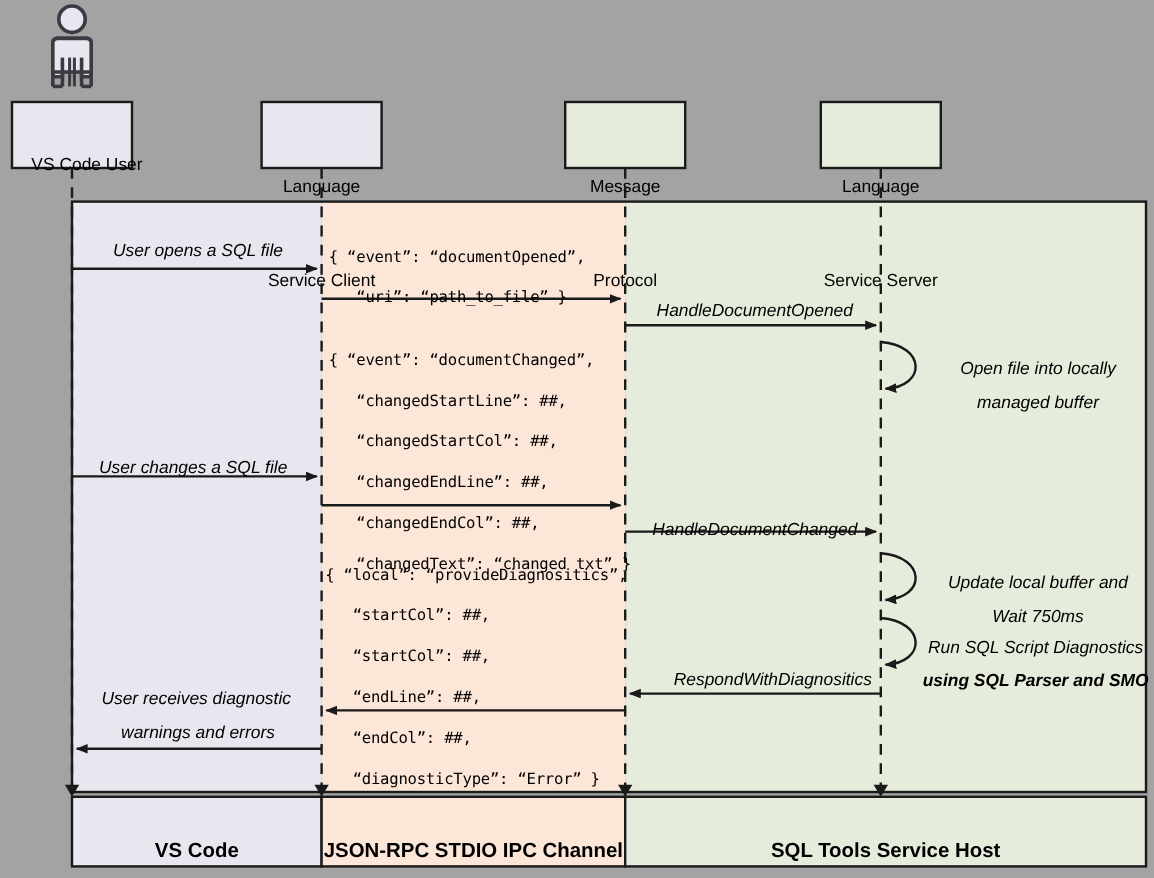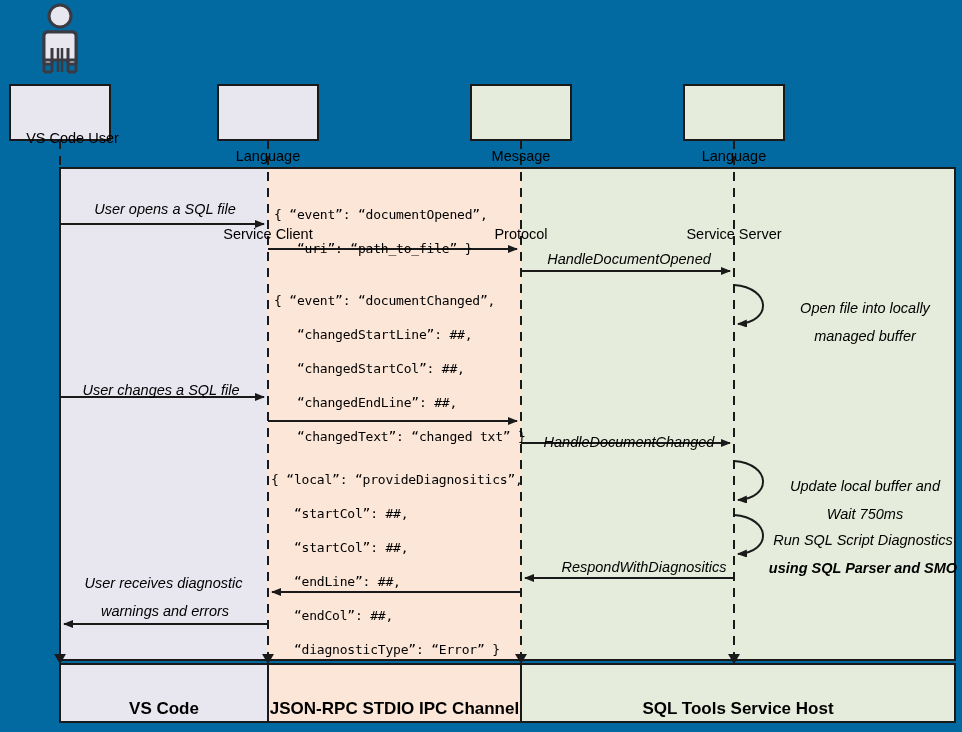--- a/index.html
+++ b/index.html
@@ -10,21 +10,21 @@
   }
   body {
     font-family: "Liberation Sans", sans-serif;
     color: #000000;
   }
   #diagram-root {
     position: relative;
     width: 962px;
     height: 732px;
     overflow: hidden;
-    background: #0369a1;
+    background: #a3a3a3;
   }
   svg#diagram-svg {
     position: absolute;
     left: 0;
     top: 0;
     width: 962px;
     height: 732px;
     display: block;
   }
   
@@ -190,21 +190,21 @@
   <div class="txt note-label" style="left:770px; top:322px; width:190px;">managed buffer</div>
 
   <div class="txt note-label" style="left:770px; top:472px; width:190px;">Update local buffer and</div>
   <div class="txt note-label" style="left:770px; top:500px; width:190px;">Wait 750ms</div>
 
   <div class="txt note-label" style="left:765px; top:526px; width:196px;">Run SQL Script Diagnostics</div>
   <div class="txt note-label" style="left:765px; top:554px; width:196px;font-weight:bold;">using SQL Parser and SMO</div>
 
   <div class="txt json-block" style="left:274px; top:198px;"><div>{ “event”: “documentOpened”,</div><div>   “uri”: “path_to_file” }</div></div>
 
-  <div class="txt json-block" style="left:274px; top:284px;"><div>{ “event”: “documentChanged”,</div><div>   “changedStartLine”: ##,</div><div>   “changedStartCol”: ##,</div><div>   “changedEndLine”: ##,</div><div>   “changedText”: “changed txt” }</div></div>
+  <div class="txt json-block" style="left:274px; top:284px;"><div>{ “event”: “documentChanged”,</div><div>   “changedStartLine”: ##,</div><div>   “changedStartCol”: ##,</div><div>   “changedEndLine”: ##,</div><div>   “changedEndCol”: ##,</div><div>   “changedText”: “changed txt” }</div></div>
 
   <div class="txt json-block" style="left:271px; top:463px;"><div>{ “local”: “provideDiagnositics”,</div><div>   “startCol”: ##,</div><div>   “startCol”: ##,</div><div>   “endLine”: ##,</div><div>   “endCol”: ##,</div><div>   “diagnosticType”: “Error” }</div></div>
 
   <div class="txt footer-label" style="left:60px; top:684px; width:208px;">VS Code</div>
 
   <div class="txt footer-label" style="left:268px; top:684px; width:253px;">JSON-RPC STDIO IPC Channel</div>
 
   <div class="txt footer-label" style="left:521px; top:684px; width:434px;">SQL Tools Service Host</div>
 
 </div>

